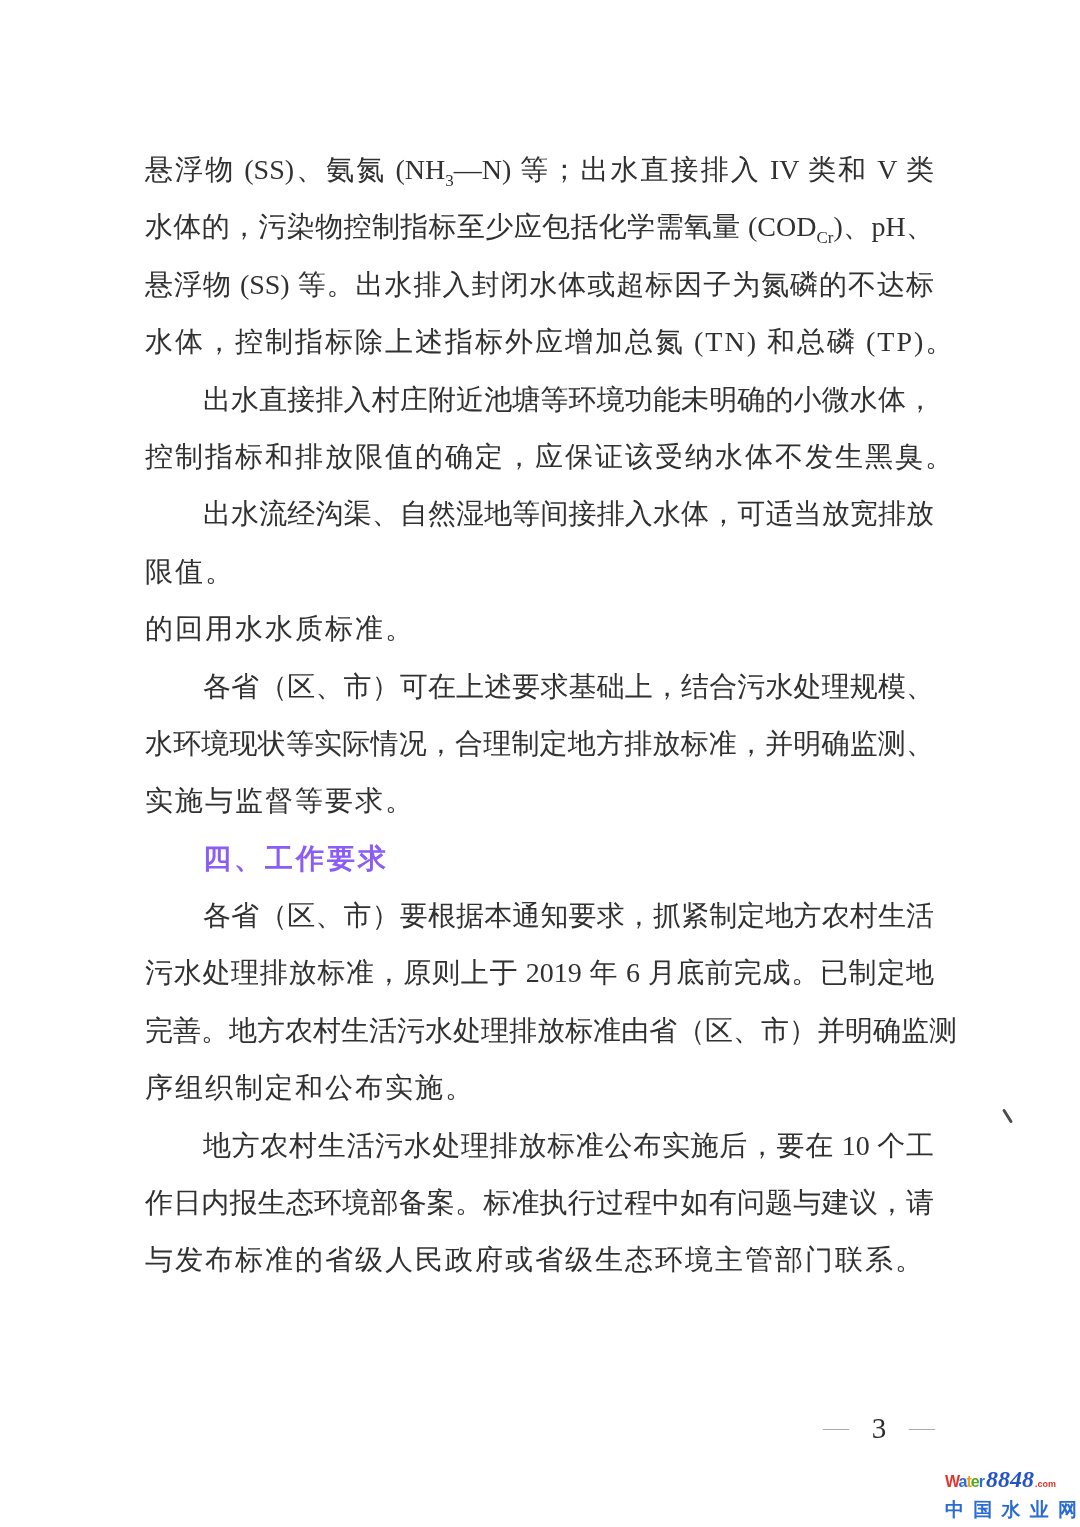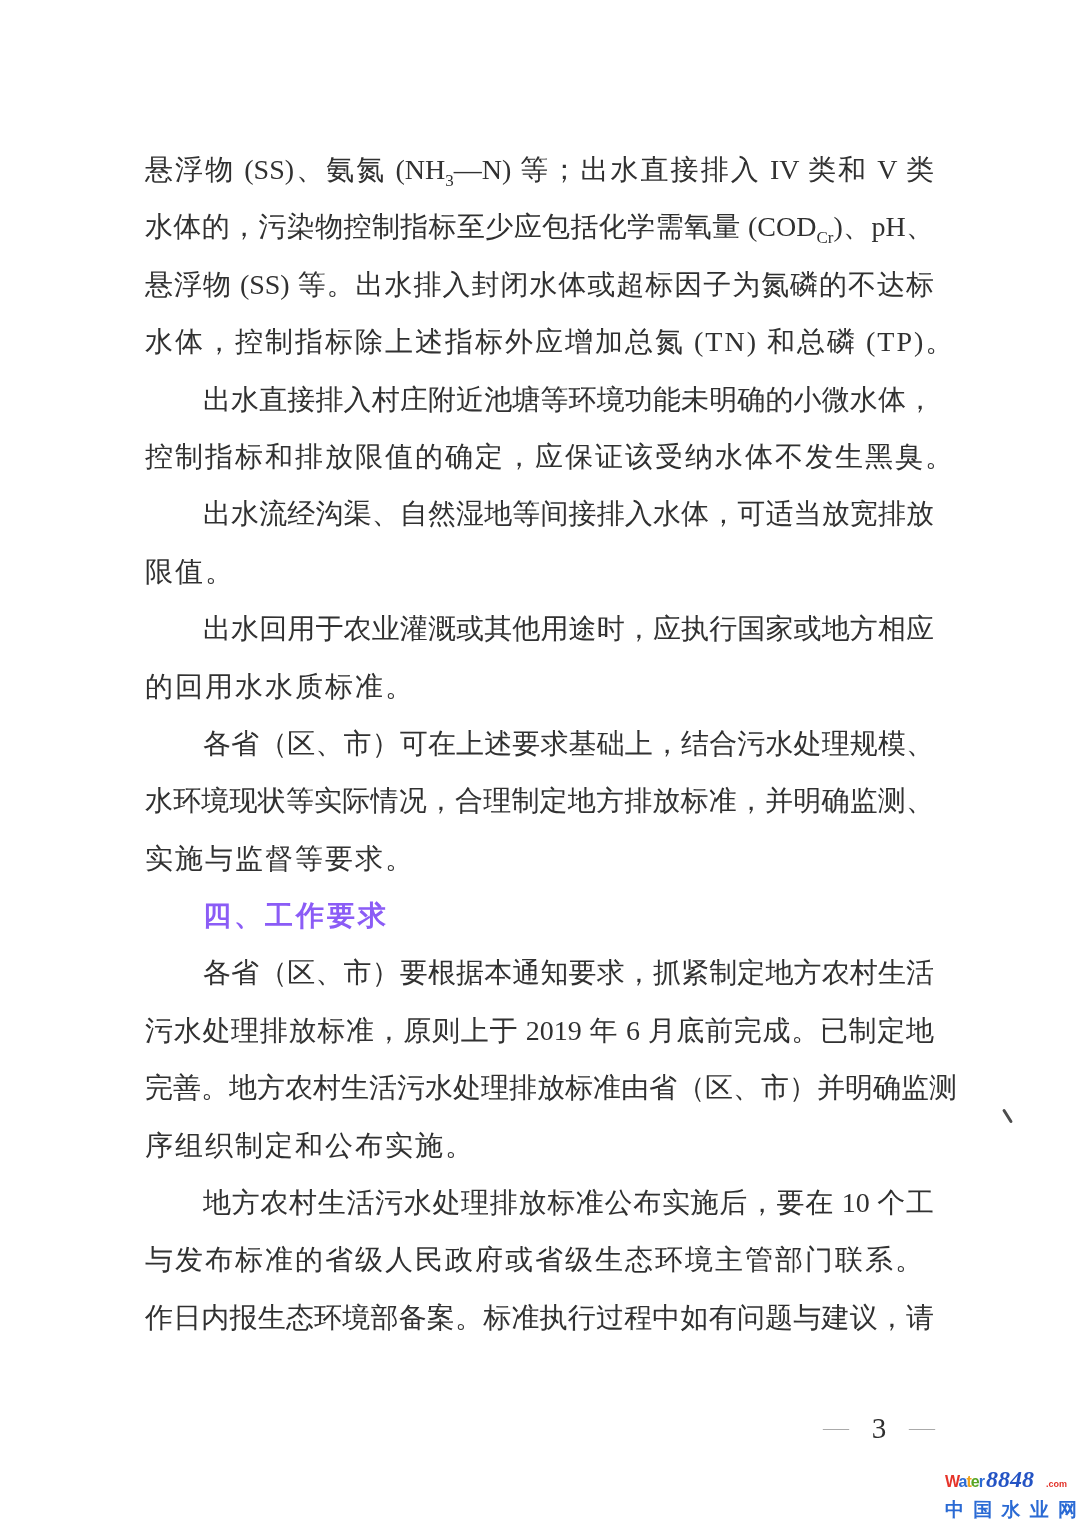--- a/index.html
+++ b/index.html
@@ -95,21 +95,21 @@
     font-weight: 700;
     font-size: 24px;
     color: #2353c4;
     margin-left: 2px;
   }
   .logo-com {
     font-family: "Liberation Sans", "DejaVu Sans", sans-serif;
     font-size: 9px;
     font-weight: 700;
     color: #e23128;
-    margin-left: 12px;
+    margin-left: 1px;
   }
   .logo-cn {
     display: flex;
     justify-content: space-between;
     font-family: "Liberation Sans", "DejaVu Sans", sans-serif;
     font-weight: 700;
     font-size: 19px;
     color: #2a6ad4;
     margin-top: 1px;
   }
@@ -121,33 +121,32 @@
 
   <div class="doc">
       <div class="line j">悬浮物 (SS)、氨氮 (NH<sub>3</sub>—N) 等；出水直接排入 IV 类和 V 类</div>
       <div class="line j">水体的，污染物控制指标至少应包括化学需氧量 (COD<sub>Cr</sub>)、pH、</div>
       <div class="line j">悬浮物 (SS) 等。出水排入封闭水体或超标因子为氮磷的不达标</div>
       <div class="line">水体，控制指标除上述指标外应增加总氮 (TN) 和总磷 (TP)。</div>
       <div class="line ind j">出水直接排入村庄附近池塘等环境功能未明确的小微水体，</div>
       <div class="line">控制指标和排放限值的确定，应保证该受纳水体不发生黑臭。</div>
       <div class="line ind j">出水流经沟渠、自然湿地等间接排入水体，可适当放宽排放</div>
       <div class="line">限值。</div>
-      <div class="line ind j">出水回用于农业灌溉或其他用途时，应执行国家或地方相应</div>
       <div class="line">的回用水水质标准。</div>
       <div class="line ind j">各省（区、市）可在上述要求基础上，结合污水处理规模、</div>
       <div class="line j">水环境现状等实际情况，合理制定地方排放标准，并明确监测、</div>
       <div class="line">实施与监督等要求。</div>
       <div class="line hd ind">四、工作要求</div>
       <div class="line ind j">各省（区、市）要根据本通知要求，抓紧制定地方农村生活</div>
       <div class="line j">污水处理排放标准，原则上于 2019 年 6 月底前完成。已制定地</div>
       <div class="line j">完善。地方农村生活污水处理排放标准由省（区、市）并明确监测</div>
       <div class="line">序组织制定和公布实施。</div>
       <div class="line ind j">地方农村生活污水处理排放标准公布实施后，要在 10 个工</div>
+      <div class="line j">作日内报生态环境部备案。标准执行过程中如有问题与建议，请</div>
       <div class="line">与发布标准的省级人民政府或省级生态环境主管部门联系。</div>
-      <div class="line j">作日内报生态环境部备案。标准执行过程中如有问题与建议，请</div>
     </div>
 
   <span class="mark"></span>
 
   <div class="pagenum">
     <span class="dash">—</span>
     <span>3</span>
     <span class="dash">—</span>
   </div>
 

